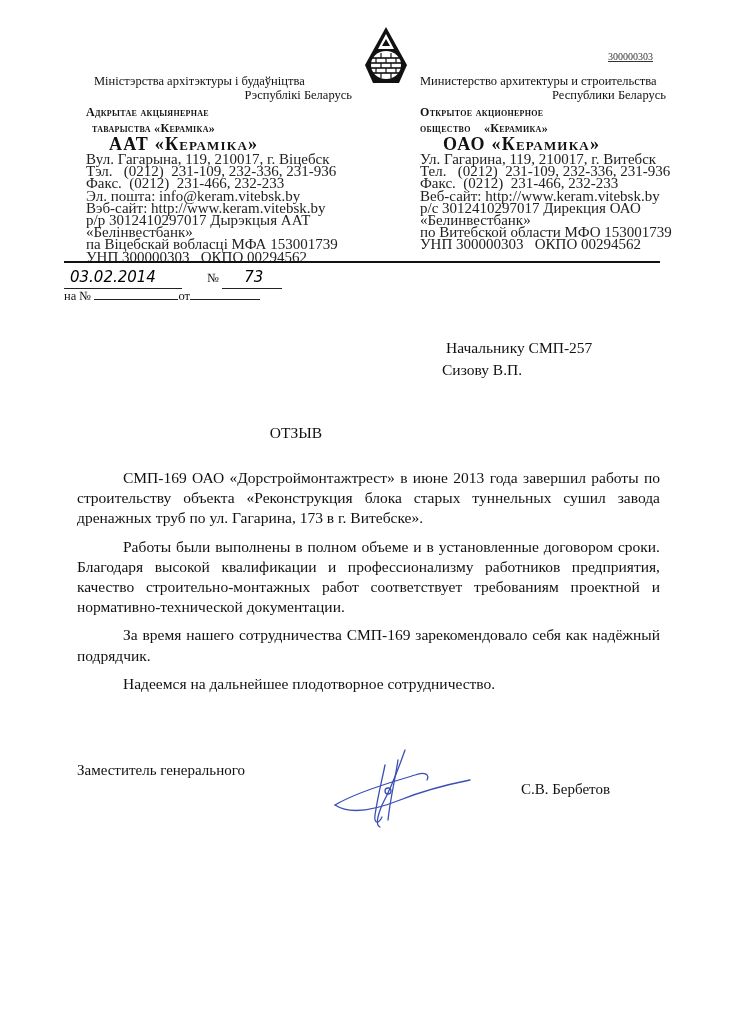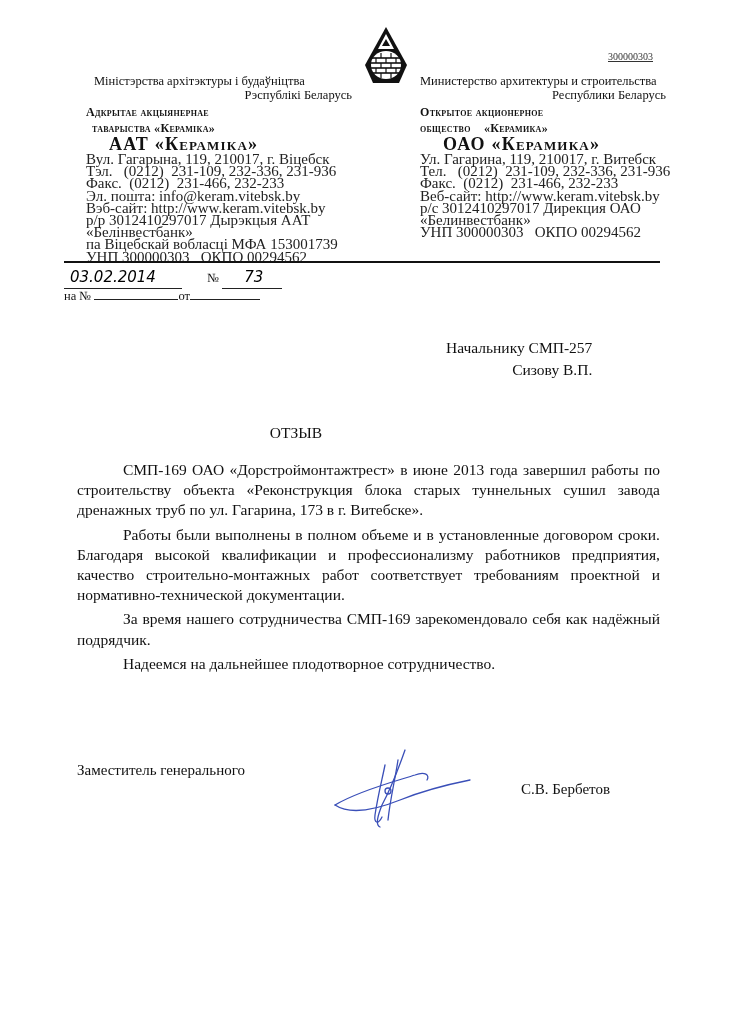--- a/index.html
+++ b/index.html
@@ -27,27 +27,27 @@
     .divider {
       left: 64px; top: 261px; width: 596px; height: 2px; background: #111;
     }
     .datebox { left: 64px; top: 267px; font-size: 12.5px; }
     .hand {
       font-family: "DejaVu Sans", sans-serif; font-style: italic;
       color: #000000; font-size: 15px;
     }
     .uline { display: inline-block; border-bottom: 1px solid #222; }
     .addressee { left: 446px; top: 337px; font-size: 15.5px; line-height: 22px; }
-    .addressee .l2 { margin-left: -4px; text-align: right; }
+    .addressee .l2 { margin-left: -4px; }
     .title { left: 0; width: 592px; top: 424px; text-align: center; font-size: 15.5px; }
     .body-text {
       left: 77px; top: 460px; width: 583px; font-size: 15.5px; line-height: 20.2px;
       text-align: justify;
     }
-    .body-text p { margin: 0 0 4px 0; text-indent: 46px; }
+    .body-text p { margin: 8px 0 4px 0; text-indent: 46px; }
     .sig-title { left: 77px; top: 760px; font-size: 15px; line-height: 21px; }
     .sig-name { left: 521px; top: 781px; font-size: 15px; }
     .signature { left: 330px; top: 745px; width: 150px; height: 85px; }
   </style>
 </head>
 <body>
 
 <div class="abs docnum">300000303</div>
 
 <svg class="abs logo" viewBox="0 0 46 60">
@@ -108,20 +108,21 @@
     <div class="org-line">Открытое акционерное</div>
     <div class="org-line" style="white-space:pre">общество    «Керамика»</div>
     <div class="org-abbr">ОАО «Керамика»</div>
   </div>
   <div class="small">
     <div>Ул. Гагарина, 119,   210017, г. Витебск</div>
     <div style="white-space:pre">Тел.   (0212)  231-109, 232-336, 231-936</div>
     <div style="white-space:pre">Факс.  (0212)  231-466, 232-233</div>
     <div>Веб-сайт: http://www.keram.vitebsk.by</div>
     <div>р/с 3012410297017 Дирекция ОАО «Белинвестбанк»</div>
+    <div>по Витебской области МФО 153001739</div>
     <div style="white-space:pre">УНП 300000303   ОКПО 00294562</div>
   </div>
 </div>
 
 <div class="abs divider"></div>
 
 <div class="abs datebox">
   <div style="height:20px; line-height:20px;">
     <span class="uline" style="width:118px;">
       <span class="hand" style="margin-left:6px;">03.02.2014</span>

